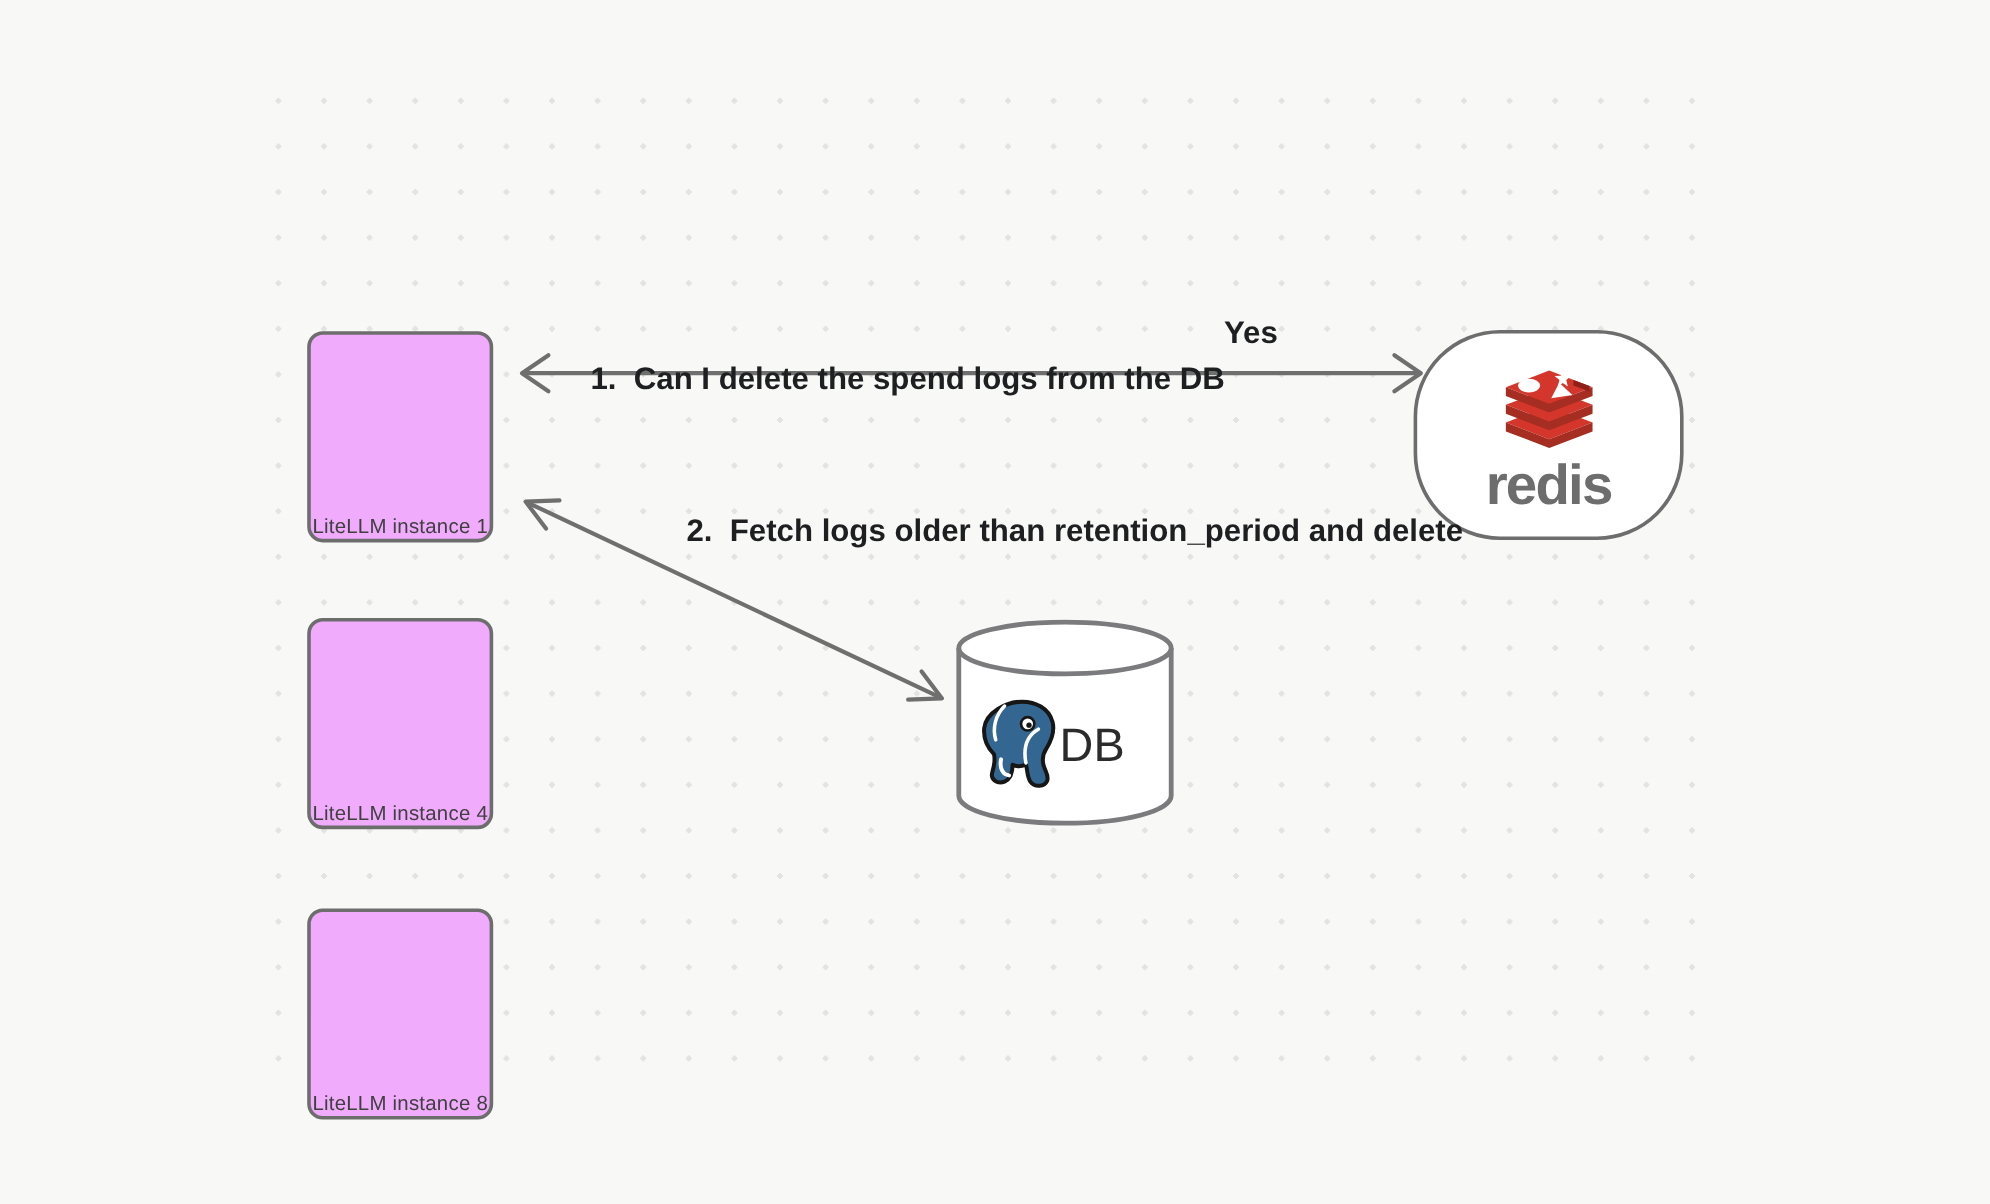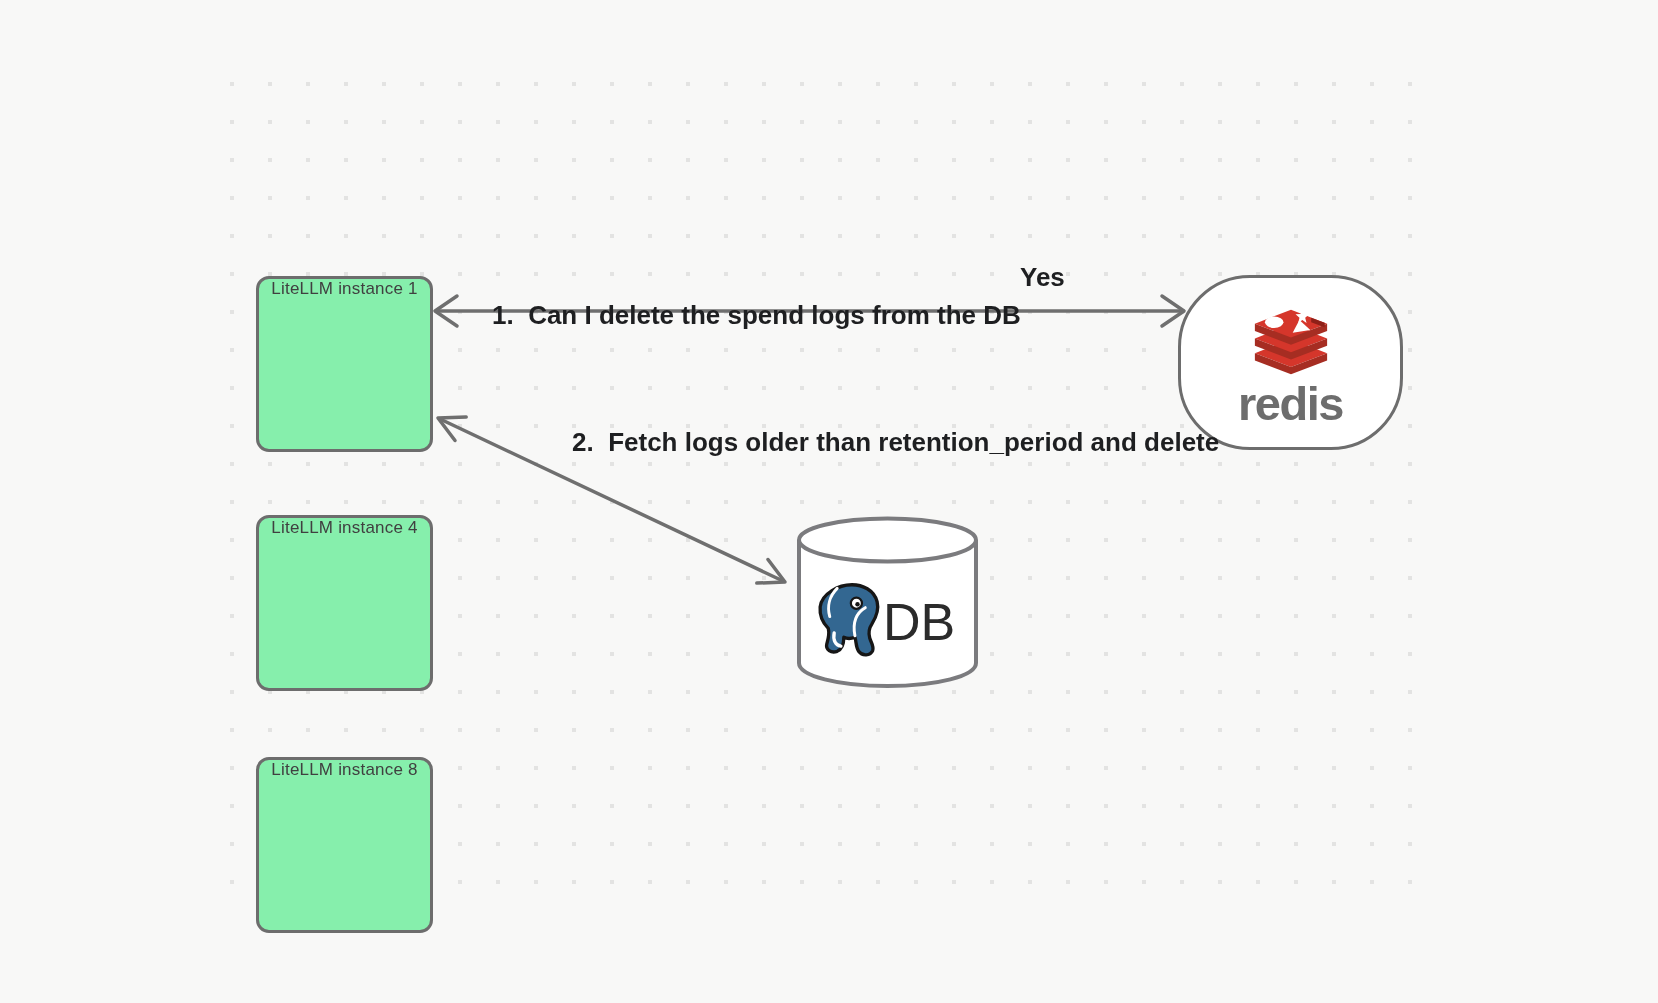--- a/index.html
+++ b/index.html
@@ -12,25 +12,25 @@
   .dot-grid {
     position: absolute;
     left: 213px; top: 65px;
     width: 1216px; height: 838px;
     background-image: radial-gradient(circle 2.2px at 19px 19px, #e3e3e2 99%, transparent 100%);
     background-size: 38px 38px;
   }
   .node-box {
     position: absolute;
     left: 256px;
-    width: 177px; height: 176px;
-    background: #86efac;
+    width: 155px; height: 176px;
+    background: #f0abfc;
     border: 3px solid #6d6d6d;
     border-radius: 13px;
-    display: flex; align-items: flex-start; justify-content: center;
+    display: flex; align-items: flex-end; justify-content: center;
   }
   .node-box .box-label {
     font-size: 17px;
     color: #404040;
     letter-spacing: 0.2px;
     white-space: pre;
   }
   #box-1 { top: 276px; }
   #box-2 { top: 515px; }
   #box-3 { top: 757px; }
@@ -52,21 +52,21 @@
     color: #6d6d6d;
     line-height: 40px;
     margin-top: 2px;
   }
 
   .db-node { position: absolute; left: 796px; top: 516px; width: 183px; height: 173px; }
   .db-cylinder { position: absolute; left: 0; top: 0; }
   .pg-logo { position: absolute; left: 16px; top: 65px; }
   .db-label {
     position: absolute; left: 87px; top: 86px;
-    font-size: 52px; font-weight: normal;
+    font-size: 39px; font-weight: normal;
     color: #2b2b2b;
     line-height: 40px;
   }
 
   .arrow-label {
     position: absolute;
     font-size: 26px;
     font-weight: bold;
     color: #1e1f21;
     line-height: 30px;

